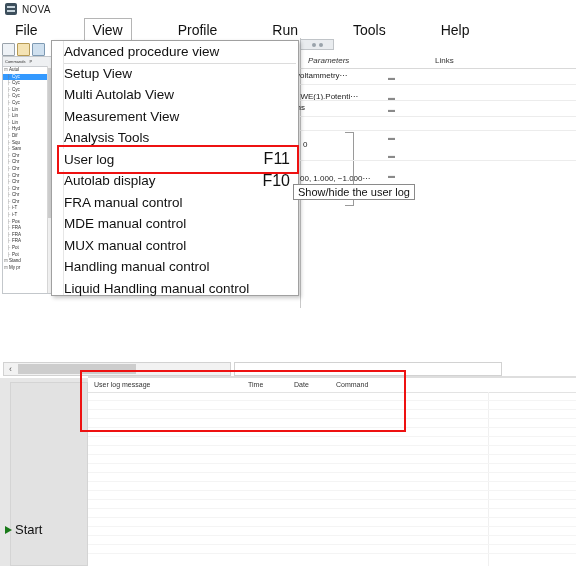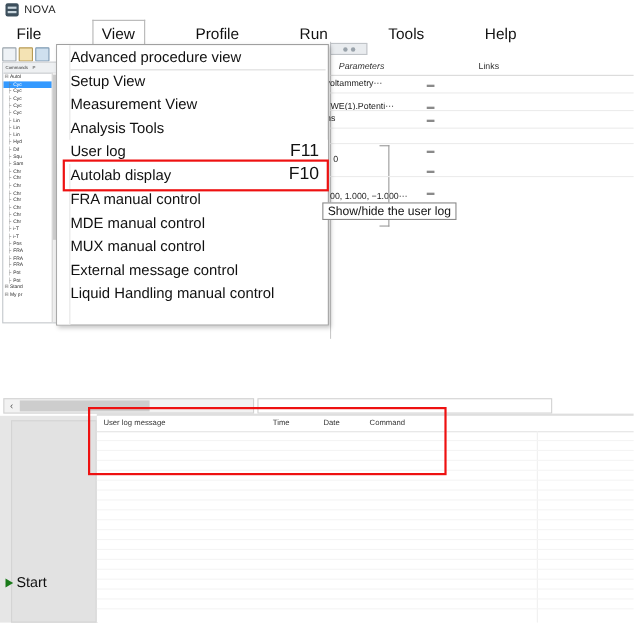--- a/index.html
+++ b/index.html
@@ -294,20 +294,23 @@
   <div id="dd-gutter"></div>
   <div id="dd-sep"></div>
   <div id="dd-items">
       <div class="dd-item">
         <span class="lbl">Advanced procedure view</span>
       </div>
       <div class="dd-item">
         <span class="lbl">Setup View</span>
       </div>
       <div class="dd-item">
+        <span class="lbl">Multi Autolab View</span>
+      </div>
+      <div class="dd-item">
         <span class="lbl">Measurement View</span>
       </div>
       <div class="dd-item">
         <span class="lbl">Analysis Tools</span>
       </div>
       <div class="dd-item highlight">
         <span class="lbl">User log</span>
         <span class="key">F11</span>
       </div>
       <div class="dd-item">
@@ -317,21 +320,21 @@
       <div class="dd-item">
         <span class="lbl">FRA manual control</span>
       </div>
       <div class="dd-item">
         <span class="lbl">MDE manual control</span>
       </div>
       <div class="dd-item">
         <span class="lbl">MUX manual control</span>
       </div>
       <div class="dd-item">
-        <span class="lbl">External message control</span>
+        <span class="lbl">Handling manual control</span>
       </div>
       <div class="dd-item">
         <span class="lbl">Liquid Handling manual control</span>
       </div>
     </div>
 </div>
 
 <div class="redbox" id="red-userlog"></div>
 <div class="redbox" id="red-log"></div>
 

